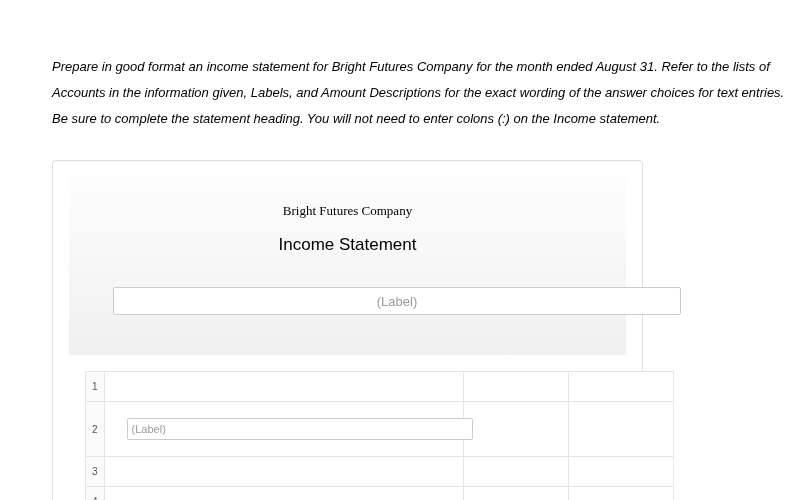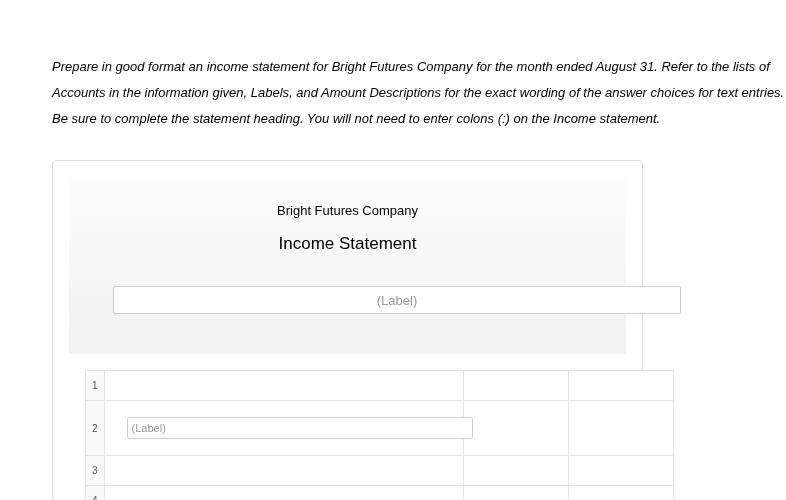--- a/index.html
+++ b/index.html
@@ -31,20 +31,21 @@
       padding: 10px 8px 8px 8px;
       text-align: center;
       border-top-left-radius: 4px;
       border-top-right-radius: 4px;
     }
     .company-name {
       font-size: 13px;
       color: #000;
       margin-bottom: 14px;
       font-weight: normal;
+      font-family: Liberation Serif, serif;
     }
     .statement-title {
       font-size: 17px;
       color: #000;
       margin-bottom: 10px;
       font-weight: normal;
     }
     .label-input-wrapper {
       padding: 0 4px;
     }

